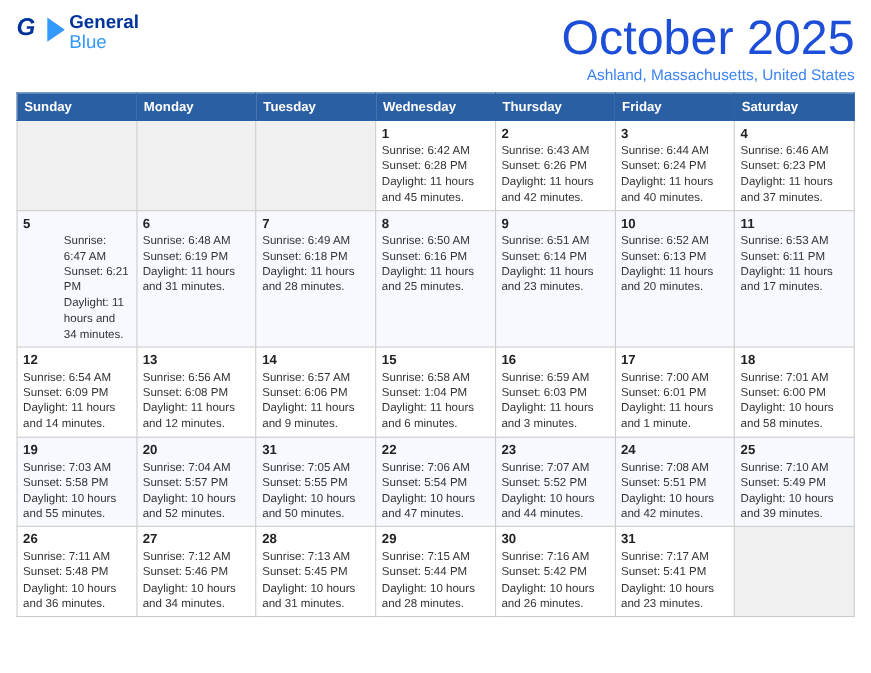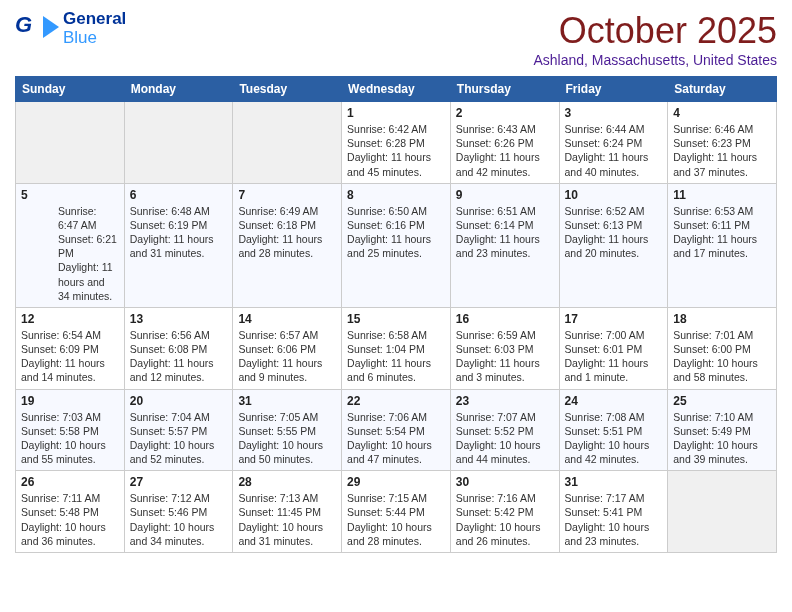--- a/index.html
+++ b/index.html
@@ -3,22 +3,22 @@
   <meta charset="utf-8">
   <style>
     * { box-sizing: border-box; margin: 0; padding: 0; }
     body { font-family: Arial, sans-serif; background: #fff; width: 792px; height: 612px; overflow: hidden; }
     
     .container { width: 792px; padding: 10px 15px; }
     
     .header-row { display: flex; align-items: flex-start; justify-content: space-between; margin-bottom: 8px; }
     
     .title-block { text-align: right; }
-    .month-title { font-size: 36px; font-weight: normal; color: #7f1d1d; }
-    .location { font-size: 14px; color: #4c1d95; }
+    .month-title { font-size: 44px; font-weight: normal; color: #1d4ed8; }
+    .location { font-size: 14px; color: #3b82f6; }
     
     .calendar { width: 100%; border-collapse: collapse; font-size: 11px; }
     
     .calendar th { background: #2b5fa3; color: #fff; text-align: left; padding: 5px 6px; border: 1px solid #2b5fa3; font-size: 12px; font-weight: bold; }
     
     .calendar td { border: 1px solid #ccc; vertical-align: top; padding: 4px 5px; width: calc(100%/7); background: #fff; }
     
     .calendar td.empty { background: #f0f0f0; }
     .calendar tr:nth-child(even) td:not(.header-row td) { background: #f7f9ff; }
     
@@ -237,21 +237,21 @@
           </td>
           <td>
             <div class="day-num">27</div>
             <div class="day-info" style="white-space: pre-line;">Sunrise: 7:12 AM
 Sunset: 5:46 PM
 Daylight: 10 hours and 34 minutes.</div>
           </td>
           <td>
             <div class="day-num">28</div>
             <div class="day-info" style="white-space: pre-line;">Sunrise: 7:13 AM
-Sunset: 11:45 PM
+Sunset: 5:45 PM
 Daylight: 10 hours and 31 minutes.</div>
           </td>
           <td>
             <div class="day-num">29</div>
             <div class="day-info" style="white-space: pre-line;">Sunrise: 7:15 AM
 Sunset: 5:44 PM
 Daylight: 10 hours and 28 minutes.</div>
           </td>
           <td>
             <div class="day-num">30</div>

